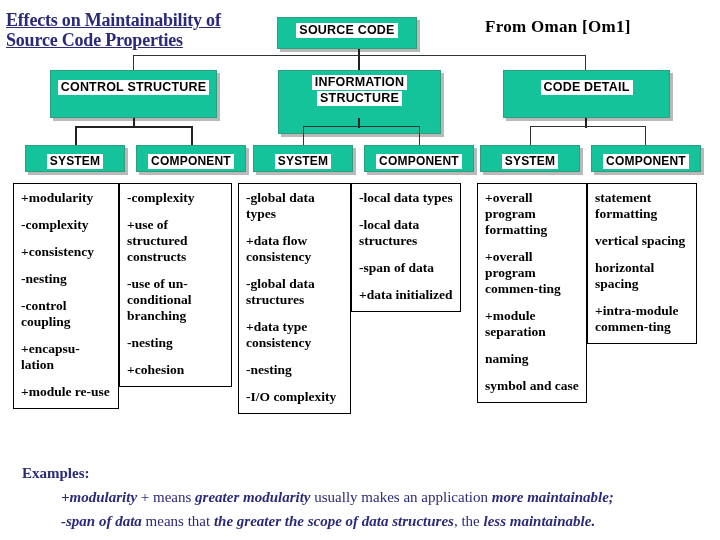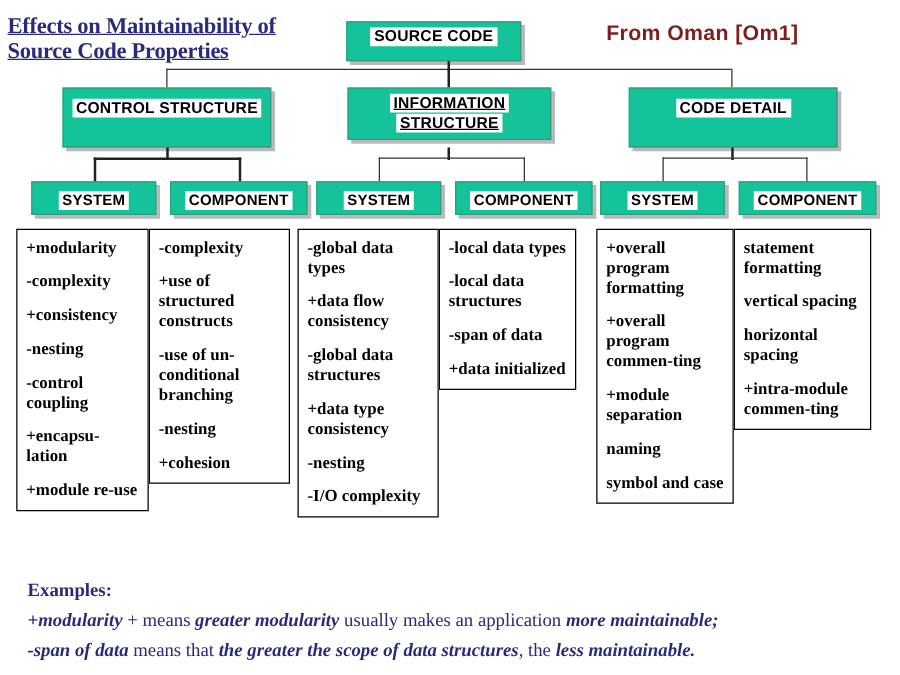--- a/index.html
+++ b/index.html
@@ -13,22 +13,22 @@
   
   .title{
     position:absolute;left:6px;top:10px;width:262px;
     font-family:"Liberation Serif", serif;
     font-weight:bold;font-size:18px;line-height:20px;
     color:#2a2a7a;text-decoration:underline;
     letter-spacing:-0.2px;
   }
   .credit{
     position:absolute;left:485px;top:17px;
-    font-family:Liberation Sans, sans-serif;
-    font-weight:bold;font-size:17px;color:#7f1d1d;
+    font-family:Liberation Serif, serif;
+    font-weight:bold;font-size:17px;color:#000000;
     letter-spacing:0.3px;
   }
 
   
   .gbox{
     position:absolute;
     background:#15c39a;
     border:1px solid #2f9e7e;
     box-shadow:3px 3px 0 rgba(128,128,128,.55);
     box-sizing:border-box;
@@ -76,21 +76,21 @@
   .col .item:last-child{margin-bottom:2px;}
 
   
   .ex{
     position:absolute;left:22px;top:461px;width:690px;
     color:#2a2a7a;
     font-family:"Liberation Serif", serif;
     font-size:15px;line-height:24px;
   }
   .ex .hd{font-weight:bold;font-size:15px;}
-  .ex .row{font-weight:bold;white-space:nowrap;}
+  .ex .row{font-weight:bold;white-space:nowrap;margin-left:39px;}
   .ex .it{font-style:italic;}
   .ex .pl{font-weight:normal;font-style:normal;}
 </style>
 </head>
 <body>
 
 <div class="page">
 
   <div class="title">Effects on Maintainability of Source Code Properties</div>
   <div class="credit">From Oman [Om1]</div>
@@ -104,21 +104,21 @@
   <div class="lnt" style="left:133px;top:55px;width:452px;height:1px;background:#333;"></div>
 
   <div class="lnt" style="left:133px;top:55px;width:1px;height:15px;background:#333;"></div>
   <div class="ln lnv" style="left:358px;top:55px;height:15px;"></div>
   <div class="lnt" style="left:585px;top:55px;width:1px;height:15px;background:#333;"></div>
 
   <div class="gbox lvl1" style="left:50px;top:70px;width:167px;height:48px;padding-top:6px;">
     <span class="lbl">CONTROL STRUCTURE</span>
   </div>
 
-  <div class="gbox lvl1" style="left:278px;top:70px;width:163px;height:42px;padding-top:4px;text-decoration:underline;">
+  <div class="gbox lvl1" style="left:278px;top:70px;width:163px;height:64px;padding-top:4px;">
     <span class="stack">
       <span class="lbl">INFORMATION</span>
       <span class="lbl">STRUCTURE</span>
     </span>
   </div>
 
   <div class="gbox lvl1" style="left:503px;top:70px;width:167px;height:48px;padding-top:6px;">
     <span class="lbl">CODE DETAIL</span>
   </div>
 

